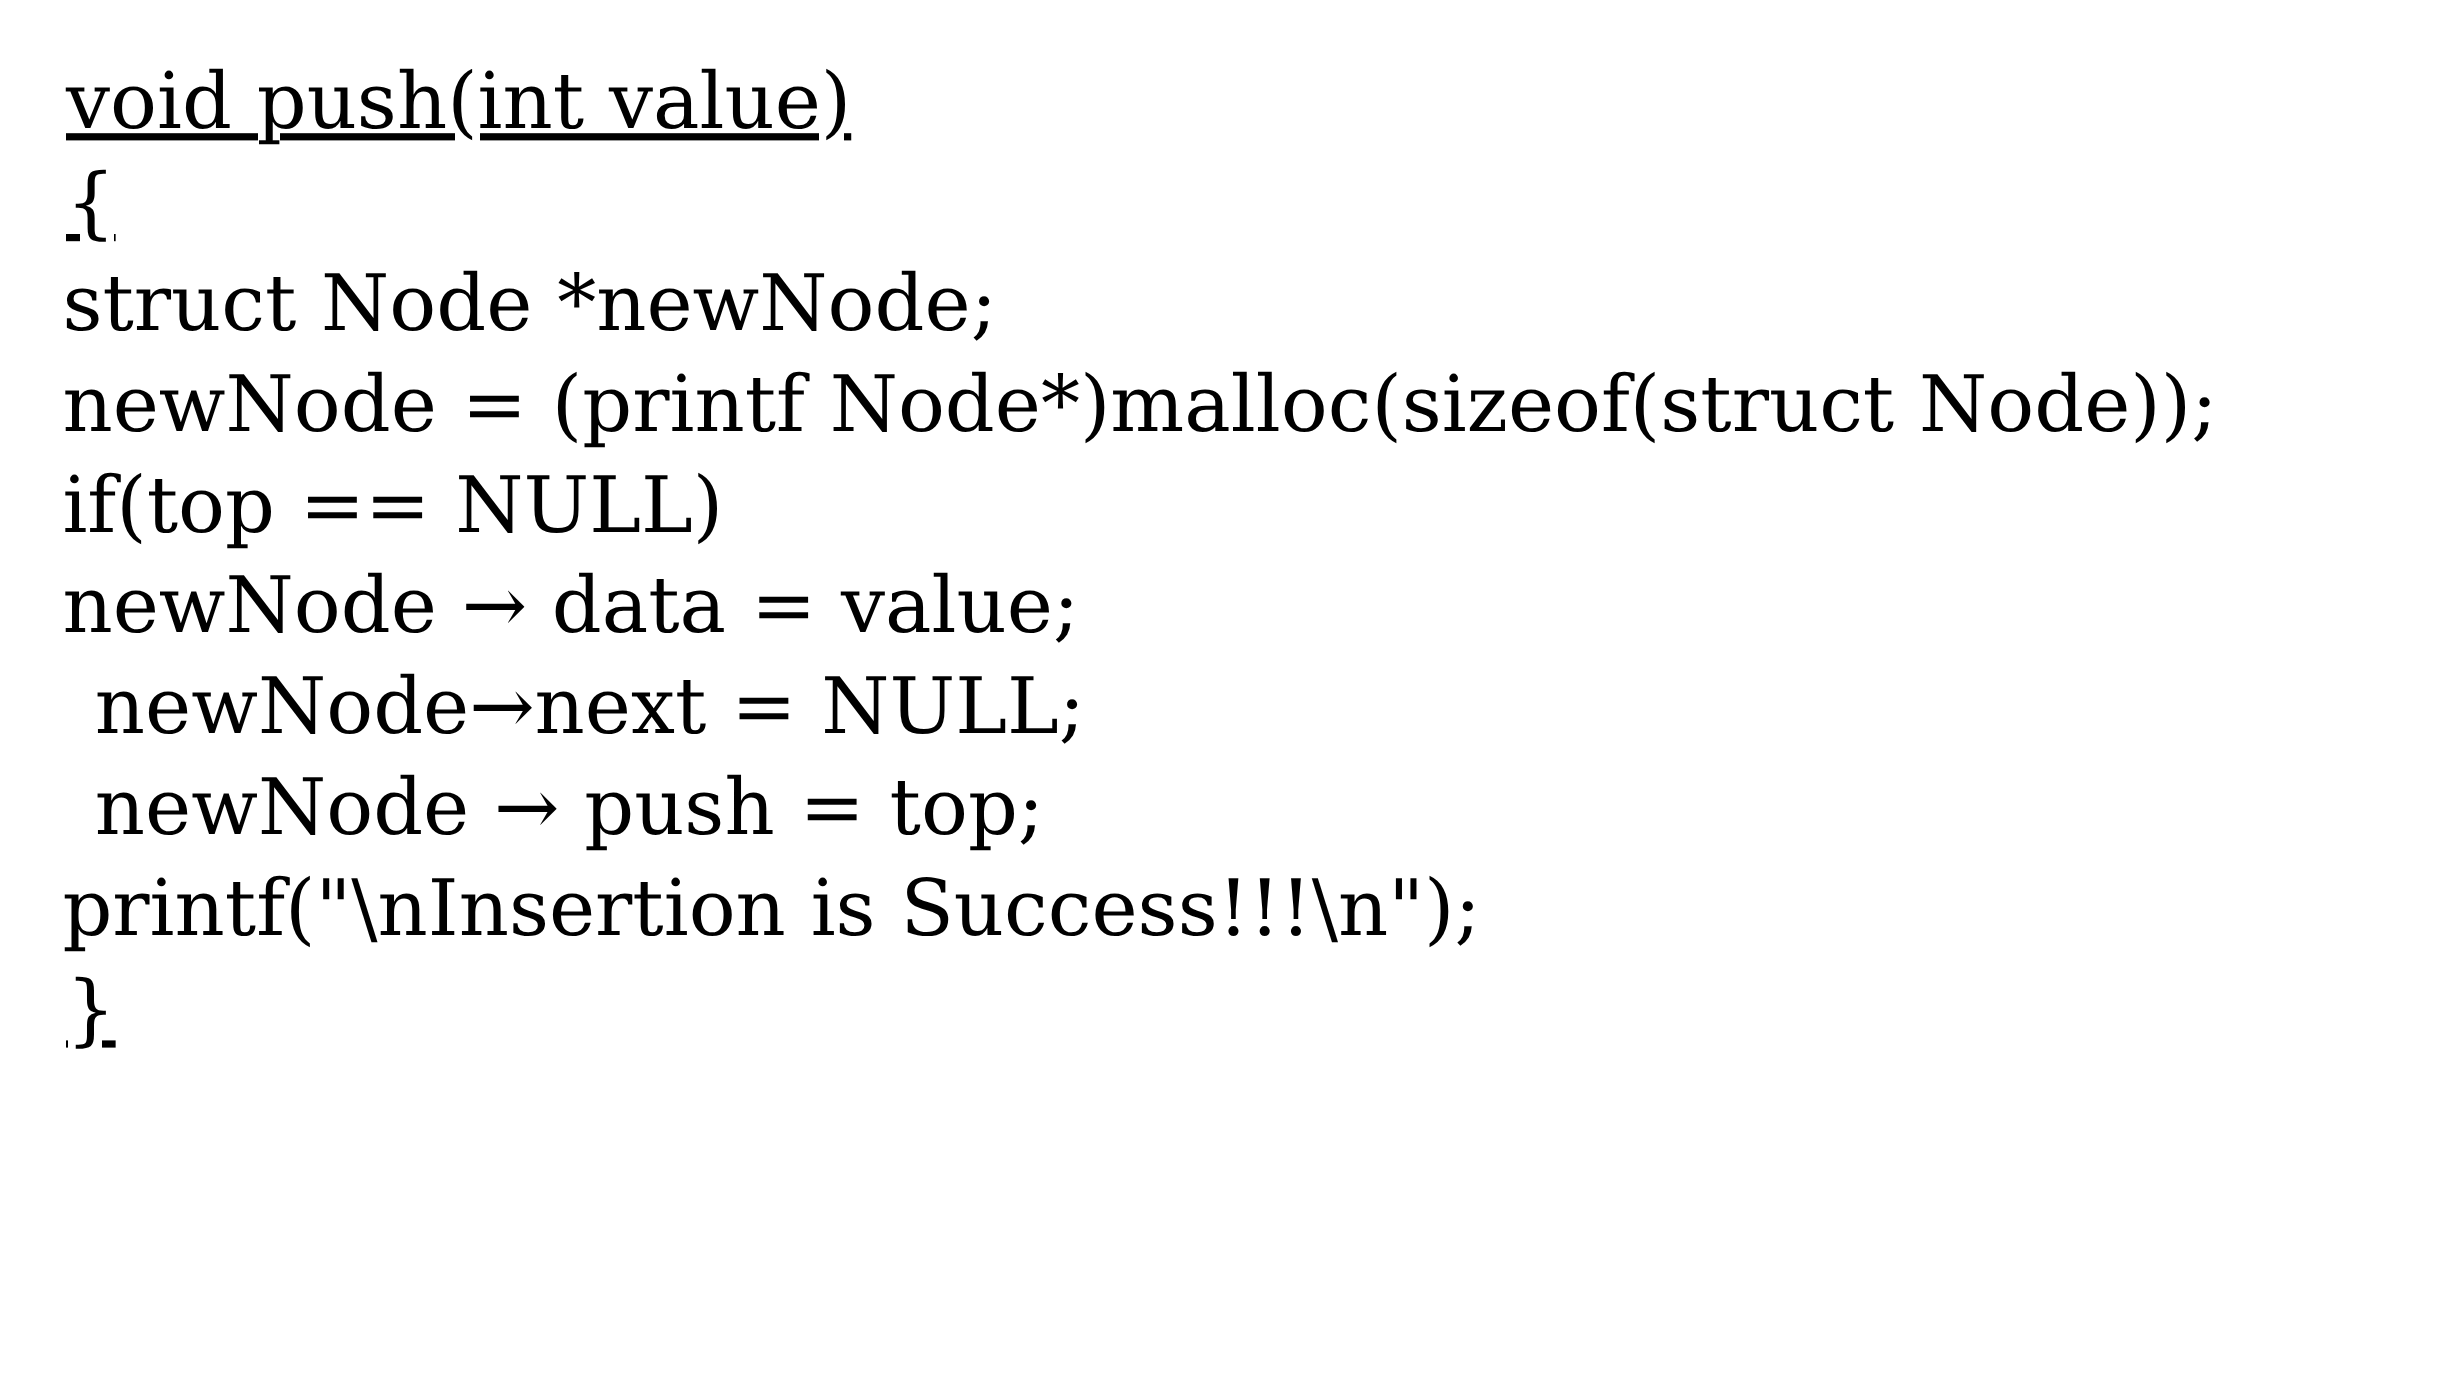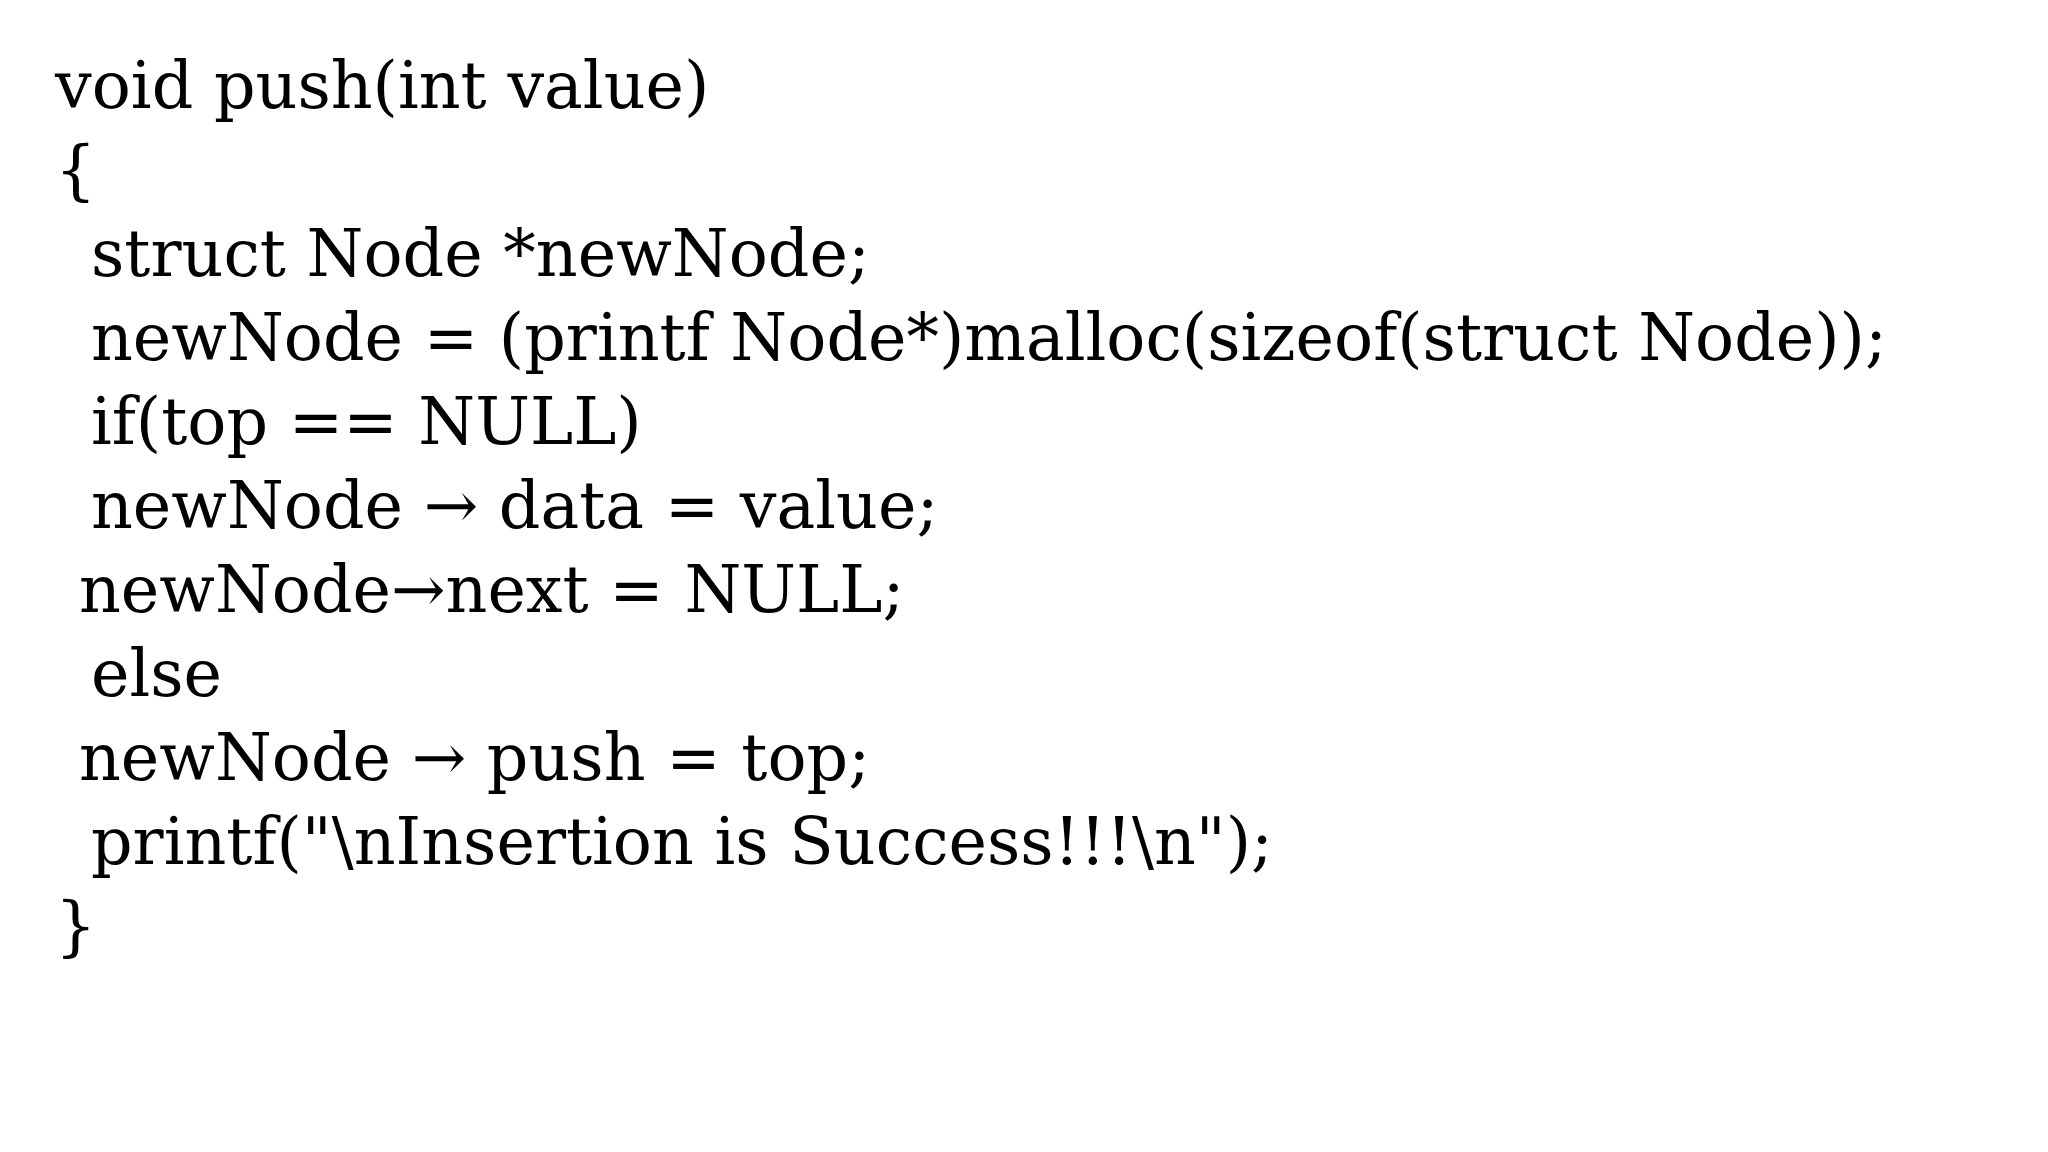--- a/index.html
+++ b/index.html
@@ -23,32 +23,31 @@
     padding-top: 44px;
   }
   .code-line {
     font-family: "DejaVu Serif", "Liberation Serif", serif;
     font-size: 65px;
     line-height: 84px;
     color: #000000;
     white-space: pre;
     letter-spacing: 0px;
   }
-  .indent-0 { padding-left: 55px; }
-  .indent-1 { padding-left: 91px; }
+  .indent-0 { padding-left: 55px; text-decoration: underline; }
+  .indent-1 { padding-left: 52px; }
   .indent-2 { padding-left: 79px; }
 </style>
 </head>
 <body>
 
 <div class="code-slide">
   <div class="code-line indent-0">void push(int value)</div>
   <div class="code-line indent-0">{</div>
   <div class="code-line indent-1">struct Node *newNode;</div>
   <div class="code-line indent-1">newNode = (printf Node*)malloc(sizeof(struct Node));</div>
   <div class="code-line indent-1">if(top == NULL)</div>
   <div class="code-line indent-1">newNode → data = value;</div>
   <div class="code-line indent-2">newNode→next = NULL;</div>
-  <div class="code-line indent-1">else</div>
   <div class="code-line indent-2">newNode → push = top;</div>
   <div class="code-line indent-1">printf("\nInsertion is Success!!!\n");</div>
   <div class="code-line indent-0">}</div>
 </div>
 
 </body></html>

